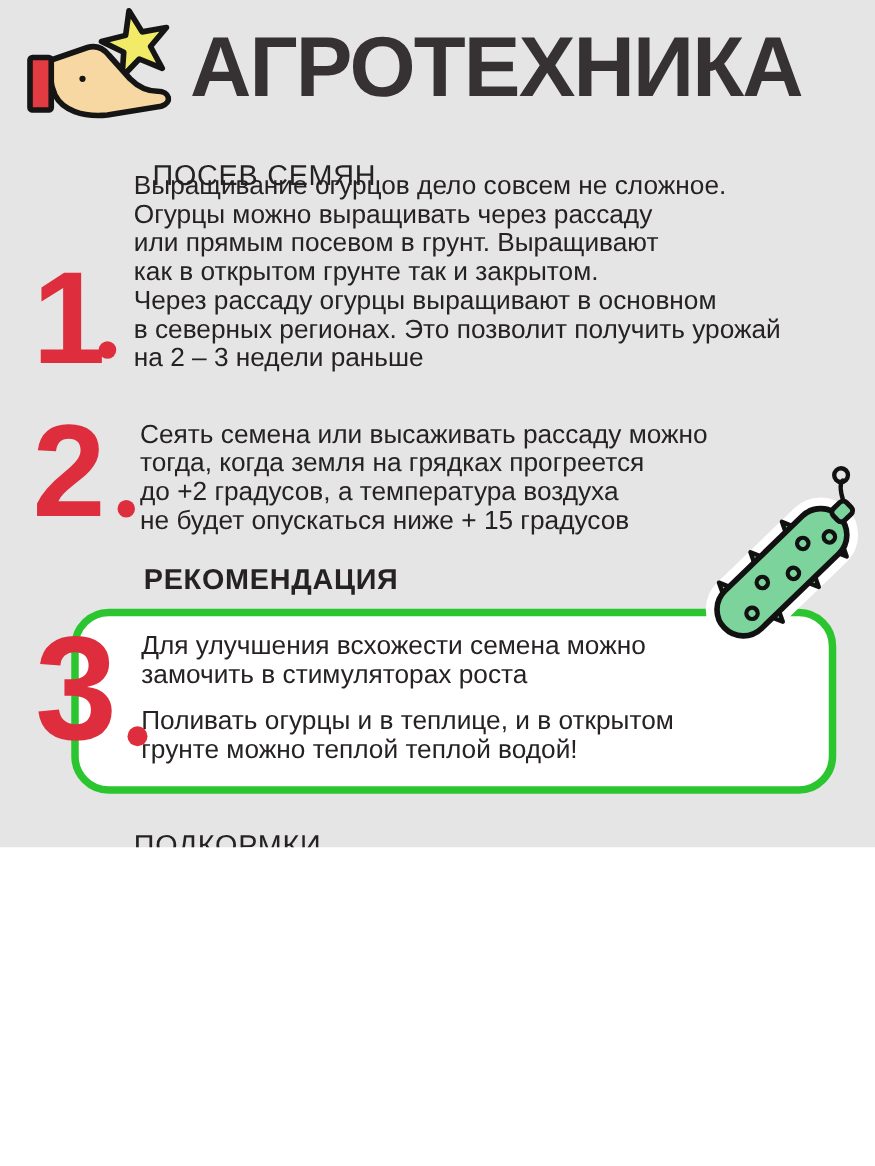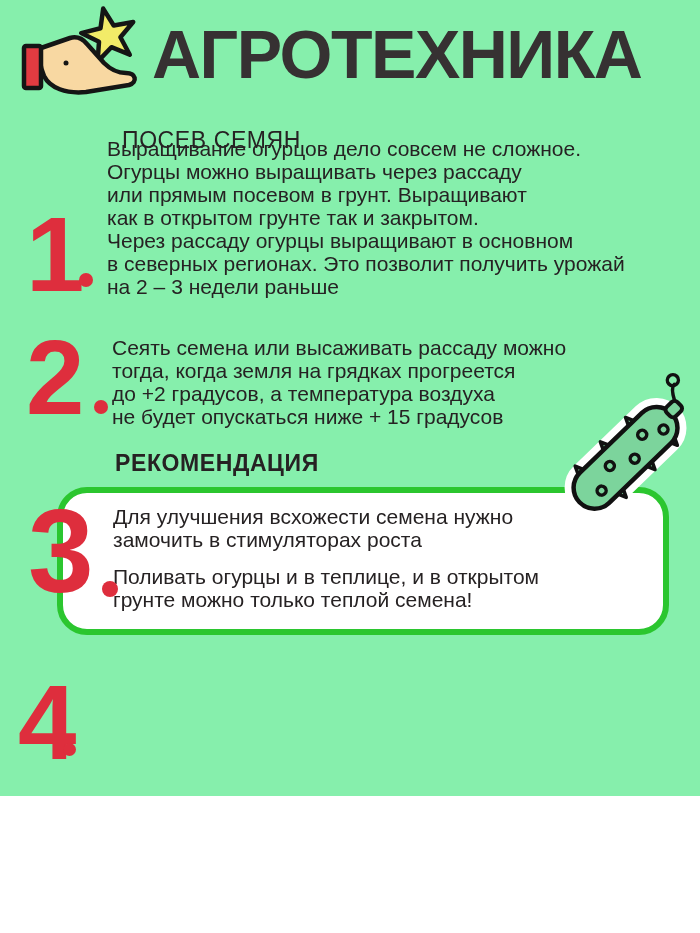--- a/index.html
+++ b/index.html
@@ -1,17 +1,17 @@
 <!DOCTYPE html>
 <html><head>
 <meta charset="utf-8">
 <style>
   html,body{margin:0;padding:0;background:#fff;}
   .page{
-    position:relative;width:700px;height:796px;background:#86efac;
+    position:relative;width:700px;height:678px;background:#e5e5e5;
     font-family:"Liberation Sans",sans-serif;color:#262223;overflow:hidden;
   }
   .abs{position:absolute;}
   .page-title{
     font-size:68px;font-weight:bold;letter-spacing:-1.5px;line-height:72px;
     color:#363132;white-space:nowrap;
   }
   .sec-heading{
     font-size:23px;letter-spacing:0.6px;line-height:25px;color:#262223;white-space:nowrap;
   }
@@ -58,24 +58,24 @@
 
   <div class="abs big-num" style="left:26px;top:325px;">2</div>
   <div class="abs num-dot" style="left:94px;top:400px;width:14px;height:14px;"></div>
   <div class="abs body-text" style="left:112px;top:336px;">Сеять семена или высаживать рассаду можно
 тогда, когда земля на грядках прогреется
 до +2 градусов, а температура воздуха
 не будет опускаться ниже + 15 градусов</div>
 
   <h2 class="abs sec-heading" style="left:115px;top:451px;margin:0;font-weight:bold;">РЕКОМЕНДАЦИЯ</h2>
   <div class="abs green-box" style="left:57px;top:487px;width:612px;height:148px;"></div>
-  <div class="abs body-text" style="left:113px;top:505px;">Для улучшения всхожести семена нужно
+  <div class="abs body-text" style="left:113px;top:505px;">Для улучшения всхожести семена можно
 замочить в стимуляторах роста</div>
   <div class="abs body-text" style="left:113px;top:565px;">Поливать огурцы и в теплице, и в открытом
-грунте можно только теплой семена!</div>
+грунте можно теплой теплой водой!</div>
   <div class="abs big-num n3" style="left:28px;top:492px;">3</div>
   <div class="abs num-dot" style="left:102px;top:581px;width:16px;height:16px;"></div>
 
   <svg class="abs" style="left:552px;top:375px;" width="150" height="160" viewBox="0 0 150 160">
     <g transform="rotate(-44 75 80)">
       <rect x="8" y="60" width="128" height="42" rx="21" fill="none" stroke="#ffffff" stroke-width="18"></rect>
       <polygon points="25,63 35,63 30,52" fill="#7CD49C" stroke="#111111" stroke-width="3.5" stroke-linejoin="round"></polygon>
       <polygon points="60,63 70,63 65,52" fill="#7CD49C" stroke="#111111" stroke-width="3.5" stroke-linejoin="round"></polygon>
       <polygon points="95,63 105,63 100,52" fill="#7CD49C" stroke="#111111" stroke-width="3.5" stroke-linejoin="round"></polygon>
       <polygon points="40,99 50,99 45,110" fill="#7CD49C" stroke="#111111" stroke-width="3.5" stroke-linejoin="round"></polygon>
@@ -88,14 +88,15 @@
       <circle cx="100" cy="76" r="4.5" fill="#7CD49C" stroke="#111111" stroke-width="3.5"></circle>
       <circle cx="119" cy="87" r="4.5" fill="#7CD49C" stroke="#111111" stroke-width="3.5"></circle>
       <rect x="133" y="73" width="15" height="13" rx="4" fill="#7CD49C" stroke="#111111" stroke-width="4"></rect>
       <path d="M147,74 C150,68 154,62 158,62" fill="none" stroke="#111111" stroke-width="3.5" stroke-linecap="round"></path>
       <circle cx="160" cy="58" r="5.5" fill="none" stroke="#111111" stroke-width="3.5"></circle>
     </g>
   </svg>
 
   <div class="abs big-num" style="left:18px;top:670px;">4</div>
   <div class="abs num-dot" style="left:63px;top:743px;width:13px;height:13px;"></div>
+  <h2 class="abs sec-heading" style="left:107px;top:664px;margin:0;font-weight:normal;">ПОДКОРМКИ</h2>
 
 </div>
 
 </body></html>

